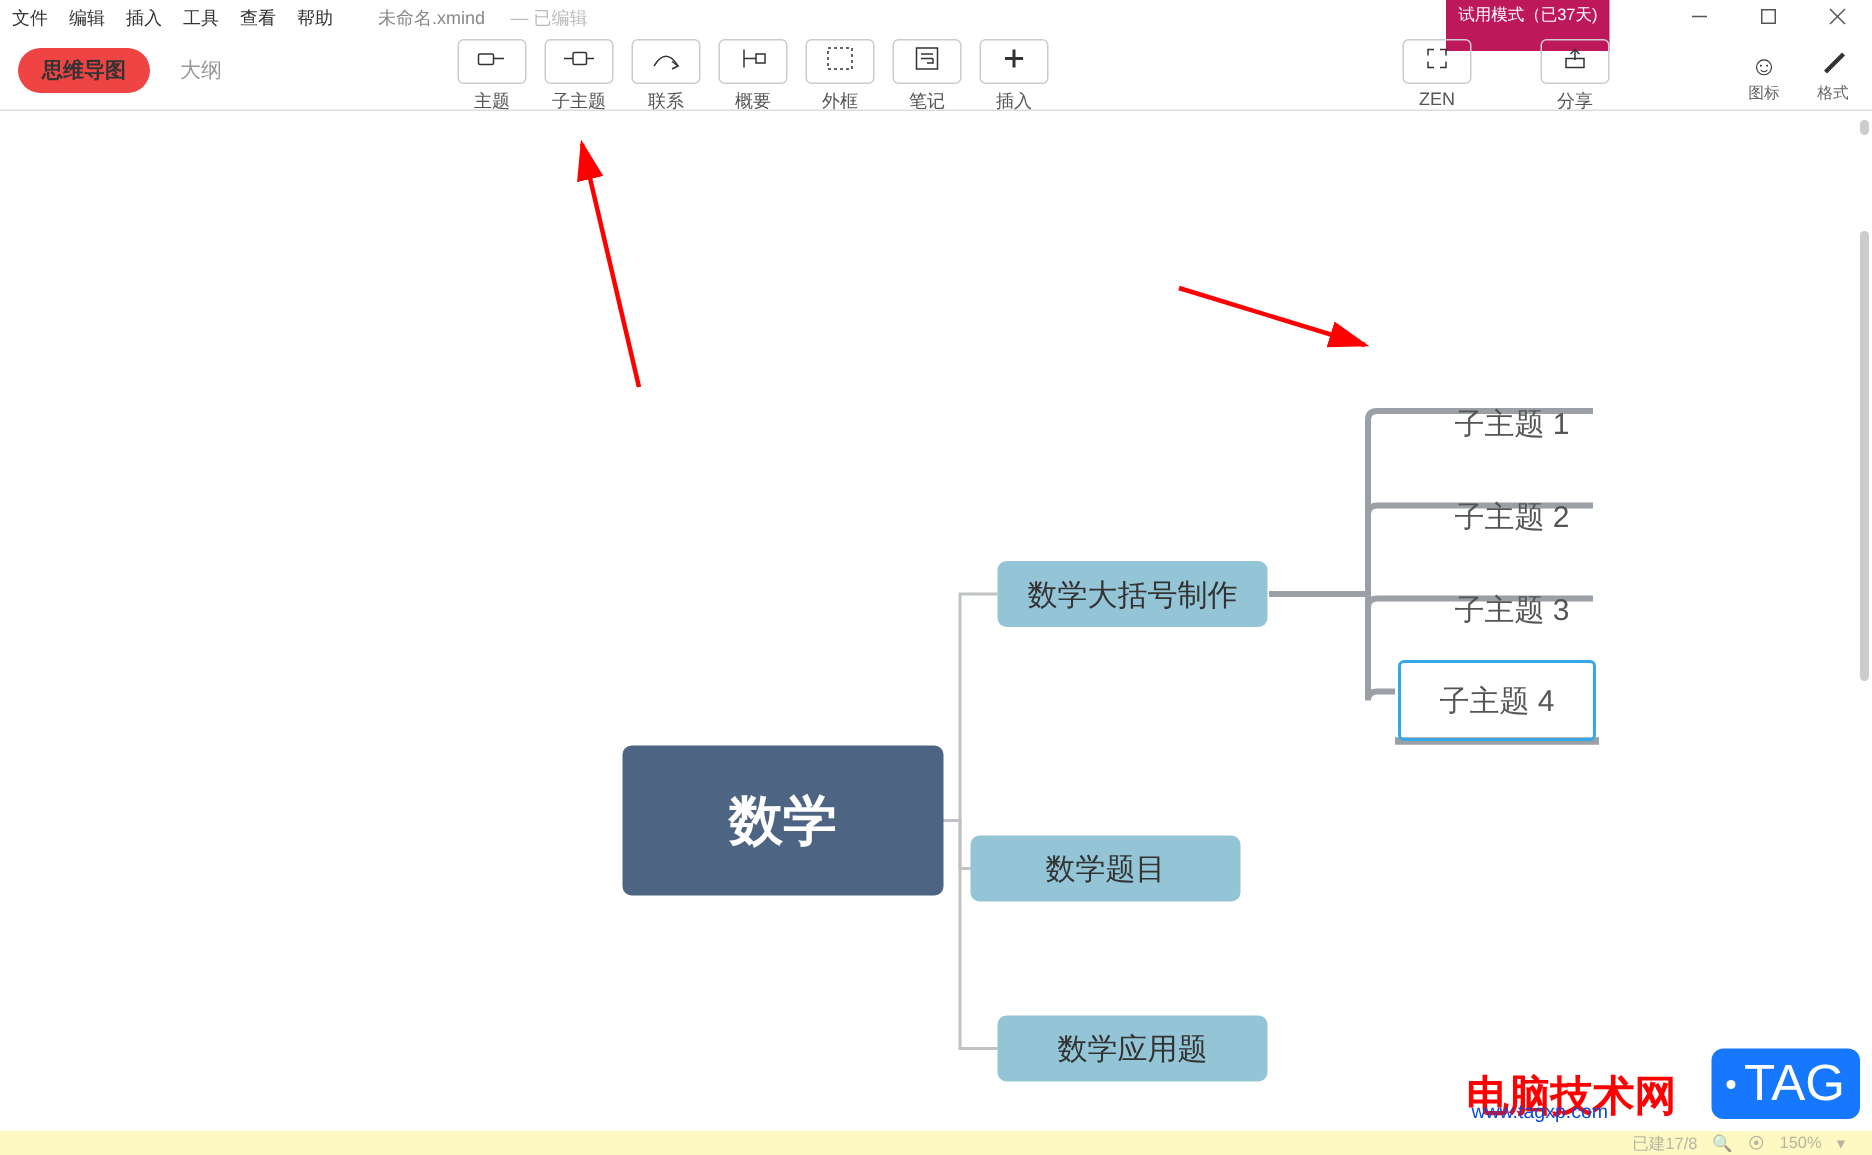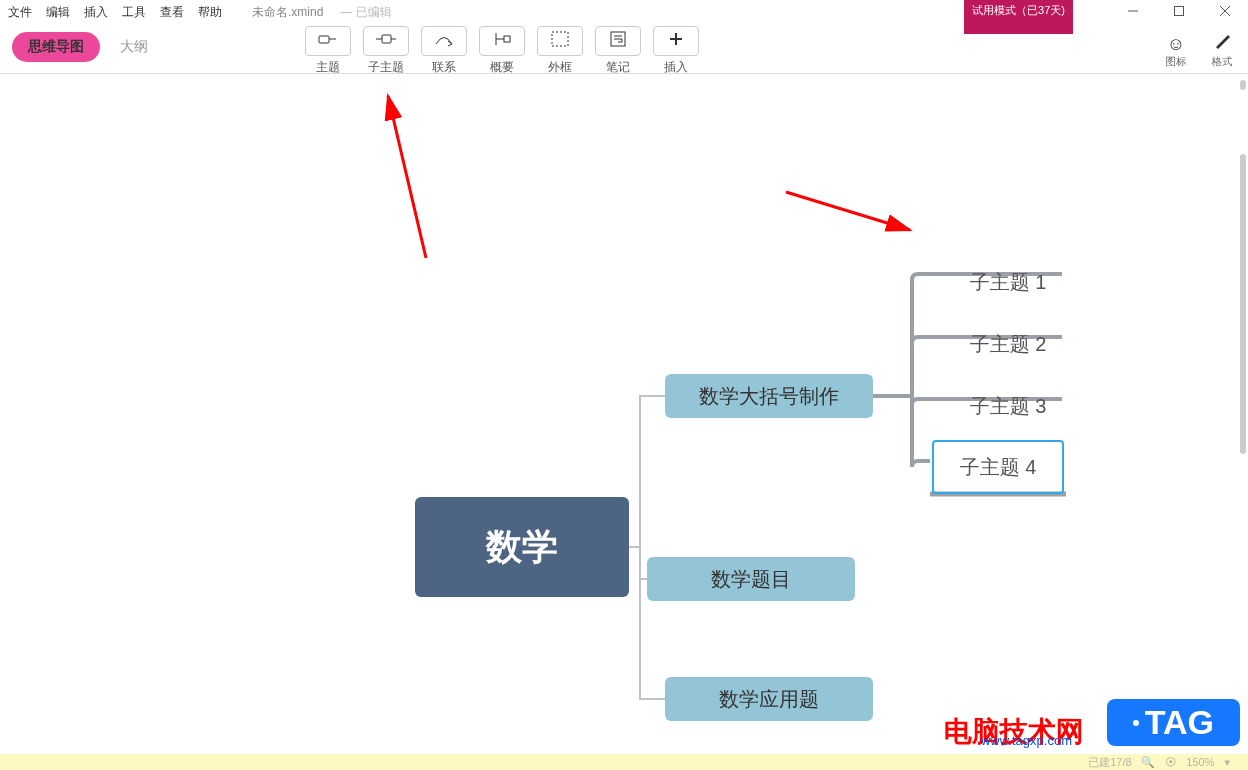--- a/index.html
+++ b/index.html
@@ -12,21 +12,21 @@
 .doc-edited{color:#bbb;margin-left:3px}
 .trial-banner{position:absolute;right:175px;top:0;height:34px;background:#be185d;color:#fff;font-size:11px;line-height:20px;padding:0 8px}
 .win-btns{position:absolute;right:0;top:0;display:flex}
 .win-btn{width:46px;height:22px;display:flex;align-items:center;justify-content:center;cursor:pointer}
 .win-btn svg{width:12px;height:12px}
 
 
 .toolbar-row{height:50px;position:relative;border-bottom:1px solid #ddd}
 .view-toggle{position:absolute;left:12px;top:8px;display:flex;align-items:center;gap:4px}
 .pill{padding:6px 16px;border-radius:18px;font-size:14px;font-weight:600;}
-.pill.active{background:#ec4899}
+.pill.active{background:#ef4444}
 .pill.inactive{color:#999;font-weight:400}
 .center-tools{position:absolute;left:300px;top:2px;display:flex;gap:2px}
 .tool-btn{width:56px;text-align:center;cursor:pointer}
 .tool-btn .ico{width:46px;height:30px;border:1px solid #ccc;border-radius:4px;margin:0 auto;display:flex;align-items:center;justify-content:center}
 .tool-btn .lbl{font-size:12px;color:#555;margin-top:3px}
 .right-tools{position:absolute;right:170px;top:2px;display:flex;gap:36px}
 .icon-tools{position:absolute;right:12px;top:8px;display:flex;gap:18px;align-items:center}
 .icon-tools .it{width:28px;text-align:center;cursor:pointer}
 .icon-tools .it .ic{font-size:18px;line-height:22px}
 .icon-tools .it .lb{font-size:10.5px;color:#666}
@@ -35,21 +35,21 @@
 .canvas{position:absolute;left:0;top:74px;right:10px;bottom:16px;background:#fff}
 .scrollbar-v{position:absolute;right:0;top:74px;width:10px;bottom:16px}
 .scrollbar-v .thumb-top{position:absolute;top:6px;left:2px;width:6px;height:10px;background:#ccc;border-radius:3px}
 .scrollbar-v .thumb{position:absolute;top:80px;left:2px;width:6px;height:300px;background:#ccc;border-radius:3px}
 .scrollbar-h{position:absolute;left:0;right:0;bottom:0;height:16px}
 .scrollbar-h .thumb{position:absolute;left:6px;top:5px;height:6px;width:980px;background:#ccc;border-radius:3px}
 
 
 .node{position:absolute;border-radius:6px;display:flex;align-items:center;justify-content:center}
 .central{background:#4d6482;color:#fff;font-size:36px;font-weight:700;width:214px;height:100px;left:415px;top:423px}
-.main-topic{background:#94c5d6;color:#333;font-size:20px;width:208px;height:44px}
+.main-topic{background:#94c5d6;color:#333;font-size:20px;width:180px;height:44px}
 #topic-a{left:665px;top:300px}
 #topic-b{left:647px;top:483px}
 #topic-c{left:665px;top:603px}
 .sub-topic{position:absolute;font-size:20px;color:#555;left:958px;width:100px;text-align:center}
 #sub1{top:195px}
 #sub2{top:257px}
 #sub3{top:319px}
 .sub4-box{position:absolute;left:932px;top:366px;width:132px;height:54px;border:2px solid #34a7e8;border-radius:4px;display:flex;align-items:center;justify-content:center;font-size:20px;color:#555}
 
 
@@ -63,21 +63,21 @@
 .arrow-head{fill:#ff0000}
 
 
 .status-bar{position:absolute;left:0;right:0;bottom:0;height:16px;display:flex;align-items:center;justify-content:flex-end;font-size:11px;color:#888;gap:10px;padding-right:18px;background:#fef9c3}
 .status-bar .ic{opacity:.6}
 
 
 .watermark{position:absolute;right:8px;bottom:24px;display:flex;align-items:flex-end;gap:23px}
 .wm-text{font-family:"SimHei";font-size:28px;font-weight:700;color:#ff0000;line-height:1}
 .wm-url{font-size:13px;color:#0a4be0;position:absolute;right:168px;bottom:-2px}
-.tag-chip{background:#1677ff;color:#fff;font-weight:700;font-size:34px;border-radius:8px;padding:4px 26px;display:flex;align-items:center;gap:6px}
+.tag-chip{background:#1677ff;color:#fff;font-weight:400;font-size:34px;border-radius:8px;padding:4px 10px;display:flex;align-items:center;gap:6px}
 .tag-chip:before{content:"";width:6px;height:6px;border-radius:50%;background:#fff;display:inline-block}
 </style>
 </head>
 <body>
 
 <div class="menu-bar">
   <span class="menu-item">文件</span>
   <span class="menu-item">编辑</span>
   <span class="menu-item">插入</span>
   <span class="menu-item">工具</span>
@@ -175,20 +175,40 @@
       <div class="ico">
           <span><svg width="16" height="16">
               <line x1="8" y1="2" x2="8" y2="14" stroke="#333" stroke-width="2"></line>
               <line x1="2" y1="8" x2="14" y2="8" stroke="#333" stroke-width="2"></line>
             </svg></span>
         </div>
       <div class="lbl">插入</div>
     </div>
   </div>
 
+  <div class="right-tools">
+    <div class="tool-btn">
+      <div class="ico">
+          <span><svg width="16" height="16">
+              <path d="M2 6V2h4 M14 6V2h-4 M2 10v4h4 M14 10v4h-4" fill="none" stroke="#333"></path>
+            </svg></span>
+        </div>
+      <div class="lbl">ZEN</div>
+    </div>
+    <div class="tool-btn">
+      <div class="ico">
+          <span><svg width="16" height="16">
+              <rect x="2" y="8" width="12" height="6" fill="none" stroke="#333"></rect>
+              <line x1="8" y1="9" x2="8" y2="2" stroke="#333"></line>
+              <polyline points="5,5 8,2 11,5" fill="none" stroke="#333"></polyline>
+            </svg></span>
+        </div>
+      <div class="lbl">分享</div>
+    </div>
+  </div>
 
   <div class="icon-tools">
     <div class="it">
       <div class="ic">☺</div>
       <div class="lb">图标</div>
     </div>
     <div class="it">
       <div class="ic"><svg width="18" height="18">
             <path d="M3 15 L13 5 l2 2 L5 17z M13 5l2-2 2 2 -2 2" fill="#333"></path>
           </svg></div>

